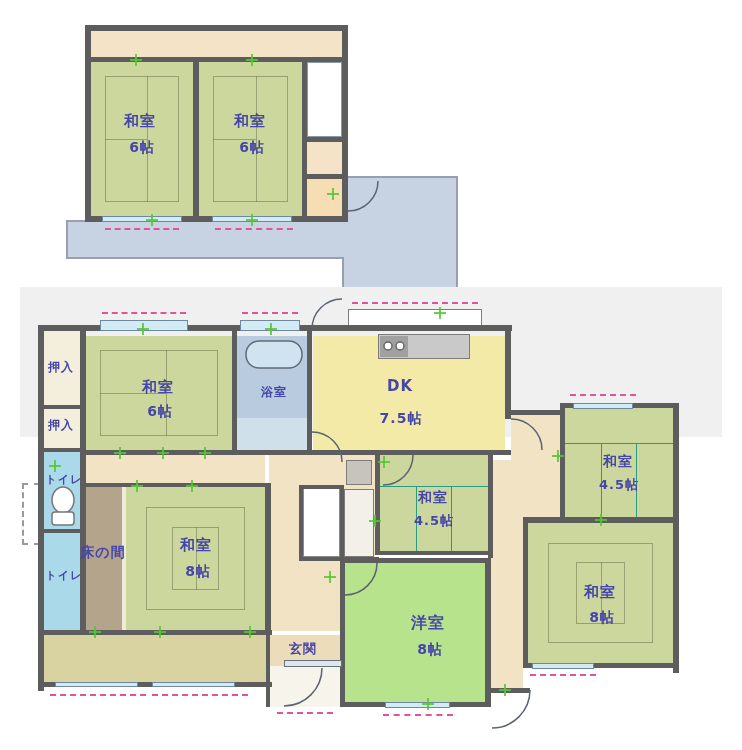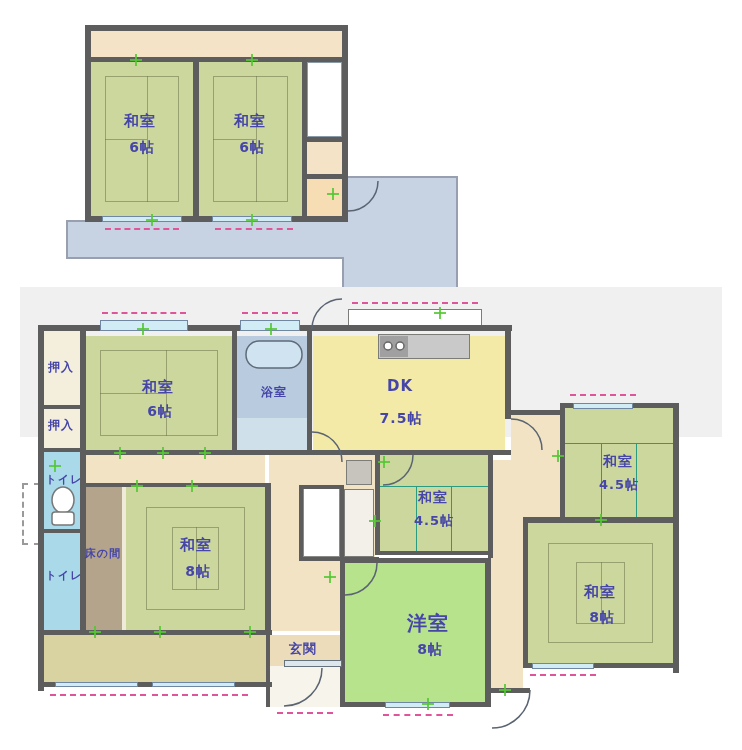--- a/index.html
+++ b/index.html
@@ -202,27 +202,27 @@
     <div class="lbl" style="left: 400px; top: 386px; font-size: 15px;">DK</div>
     <div class="lbl" style="left: 401px; top: 419px; font-size: 14px;">7.5帖</div>
     <div class="lbl" style="left: 433px; top: 498px; font-size: 14px;">和室</div>
     <div class="lbl" style="left: 434px; top: 521px; font-size: 13px;">4.5帖</div>
     <div class="lbl" style="left: 618px; top: 462px; font-size: 14px;">和室</div>
     <div class="lbl" style="left: 619px; top: 485px; font-size: 13px;">4.5帖</div>
     <div class="lbl" style="left: 196px; top: 545px; font-size: 15px;">和室</div>
     <div class="lbl" style="left: 198px; top: 572px; font-size: 14px;">8帖</div>
     <div class="lbl" style="left: 600px; top: 592px; font-size: 15px;">和室</div>
     <div class="lbl" style="left: 602px; top: 618px; font-size: 14px;">8帖</div>
-    <div class="lbl" style="left: 428px; top: 623px; font-size: 20px;">洋室</div>
+    <div class="lbl" style="left: 428px; top: 623px; font-size: 16px;">洋室</div>
     <div class="lbl" style="left: 430px; top: 650px; font-size: 14px;">8帖</div>
     <div class="lbl" style="left: 61px; top: 367px; font-size: 12px;">押入</div>
     <div class="lbl" style="left: 61px; top: 425px; font-size: 12px;">押入</div>
     <div class="lbl" style="left: 64px; top: 479px; font-size: 11px;">トイレ</div>
     <div class="lbl" style="left: 64px; top: 575px; font-size: 11px;">トイレ</div>
-    <div class="lbl" style="left: 103px; top: 553px; font-size: 11px;">床の間</div>
+    <div class="lbl" style="left: 103px; top: 553px; font-size: 14px;">床の間</div>
     <div class="lbl" style="left: 303px; top: 649px; font-size: 13px;">玄関</div>
     <svg id="overlay">
       <path d="M378 181 A30 30 0 0 1 348 211" fill="none" stroke="#5a6472" stroke-width="1.5"></path>
       <path d="M342 299 A30 30 0 0 0 312 329" fill="none" stroke="#5a6472" stroke-width="1.5"></path>
       <path d="M312 432 A30 30 0 0 1 342 462" fill="none" stroke="#5a6472" stroke-width="1.5"></path>
       <path d="M511 419 A31 31 0 0 1 542 450" fill="none" stroke="#5a6472" stroke-width="1.5"></path>
       <path d="M413 455 A30 30 0 0 1 383 485" fill="none" stroke="#5a6472" stroke-width="1.5"></path>
       <path d="M377 563 A32 32 0 0 1 345 595" fill="none" stroke="#5a6472" stroke-width="1.5"></path>
       <path d="M530 690 A38 38 0 0 1 492 728" fill="none" stroke="#5a6472" stroke-width="1.5"></path>
       <path d="M322 668 A38 38 0 0 1 284 706" fill="none" stroke="#5a6472" stroke-width="1.5"></path>

